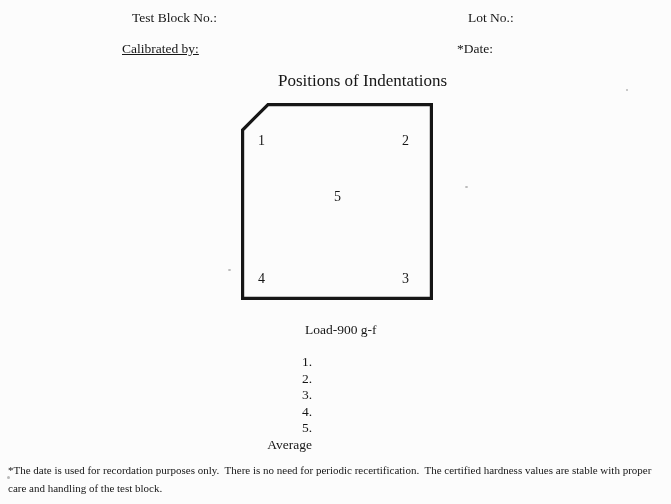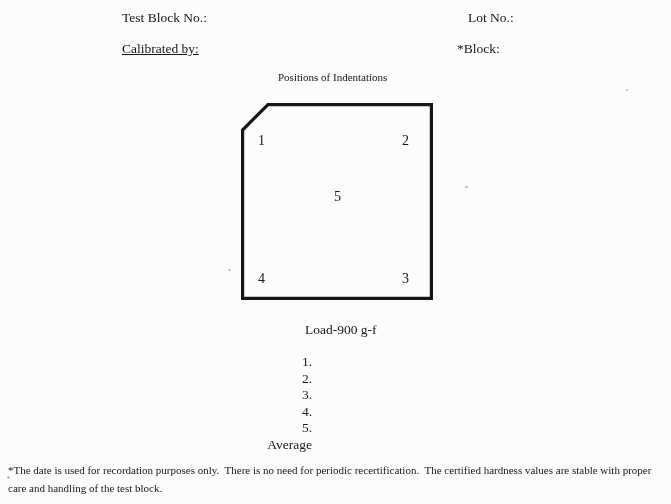--- a/index.html
+++ b/index.html
@@ -6,24 +6,24 @@
   html, body {
     width: 671px; height: 504px;
     font-family: "Liberation Serif", serif;
     background: #fcfcfc;
     color: #161616;
     overflow: hidden;
     position: relative;
   }
   .abs { position: absolute; }
   .label { font-size: 13.5px; white-space: nowrap; }
-  .title { font-size: 11px; text-align: right; }
+  .title { font-size: 17px; text-align: right; }
 
   
-  #test-block-label { left: 122px; top: 10px; }
+  #test-block-label { left: 132px; top: 10px; }
   #lot-label        { left: 468px; top: 10px; }
   #calibrated-label { left: 122px; top: 41px; text-decoration: underline; }
   #date-label       { left: 457px; top: 41px; }
 
   
   #diagram-title { left: 278px; top: 71px; }
   .diagram-wrap { left: 241px; top: 103px; width: 192px; height: 197px; }
   .pos { position: absolute; font-size: 14px; color: #161616; }
   .pos-1 { left: 17px;  top: 30px;  }
   .pos-2 { left: 161px; top: 30px;  }
@@ -56,21 +56,21 @@
   .speck-2 { left: 626px; top: 89px;  width: 2px; height: 2px; }
   .speck-3 { left: 228px; top: 269px; width: 3px; height: 2px; }
   .speck-4 { left: 7px;   top: 476px; width: 3px; height: 3px; }
 </style>
 </head>
 <body>
 
 <div class="abs label" id="test-block-label">Test Block No.:</div>
 <div class="abs label" id="lot-label">Lot No.:</div>
 <div class="abs label" id="calibrated-label">Calibrated by:</div>
-<div class="abs label" id="date-label">*Block:</div>
+<div class="abs label" id="date-label">*Date:</div>
 
 <div class="abs title" id="diagram-title">Positions of Indentations</div>
 
 <div class="abs diagram-wrap">
   <svg width="192" height="197" viewBox="0 0 192 197" aria-hidden="true">
     <polygon points="27,1.6 190.4,1.6 190.4,195.4 1.6,195.4 1.6,27" fill="none" stroke="#161616" stroke-width="3.2"></polygon>
   </svg>
   <span class="pos pos-1">1</span>
   <span class="pos pos-2">2</span>
   <span class="pos pos-3">3</span>

